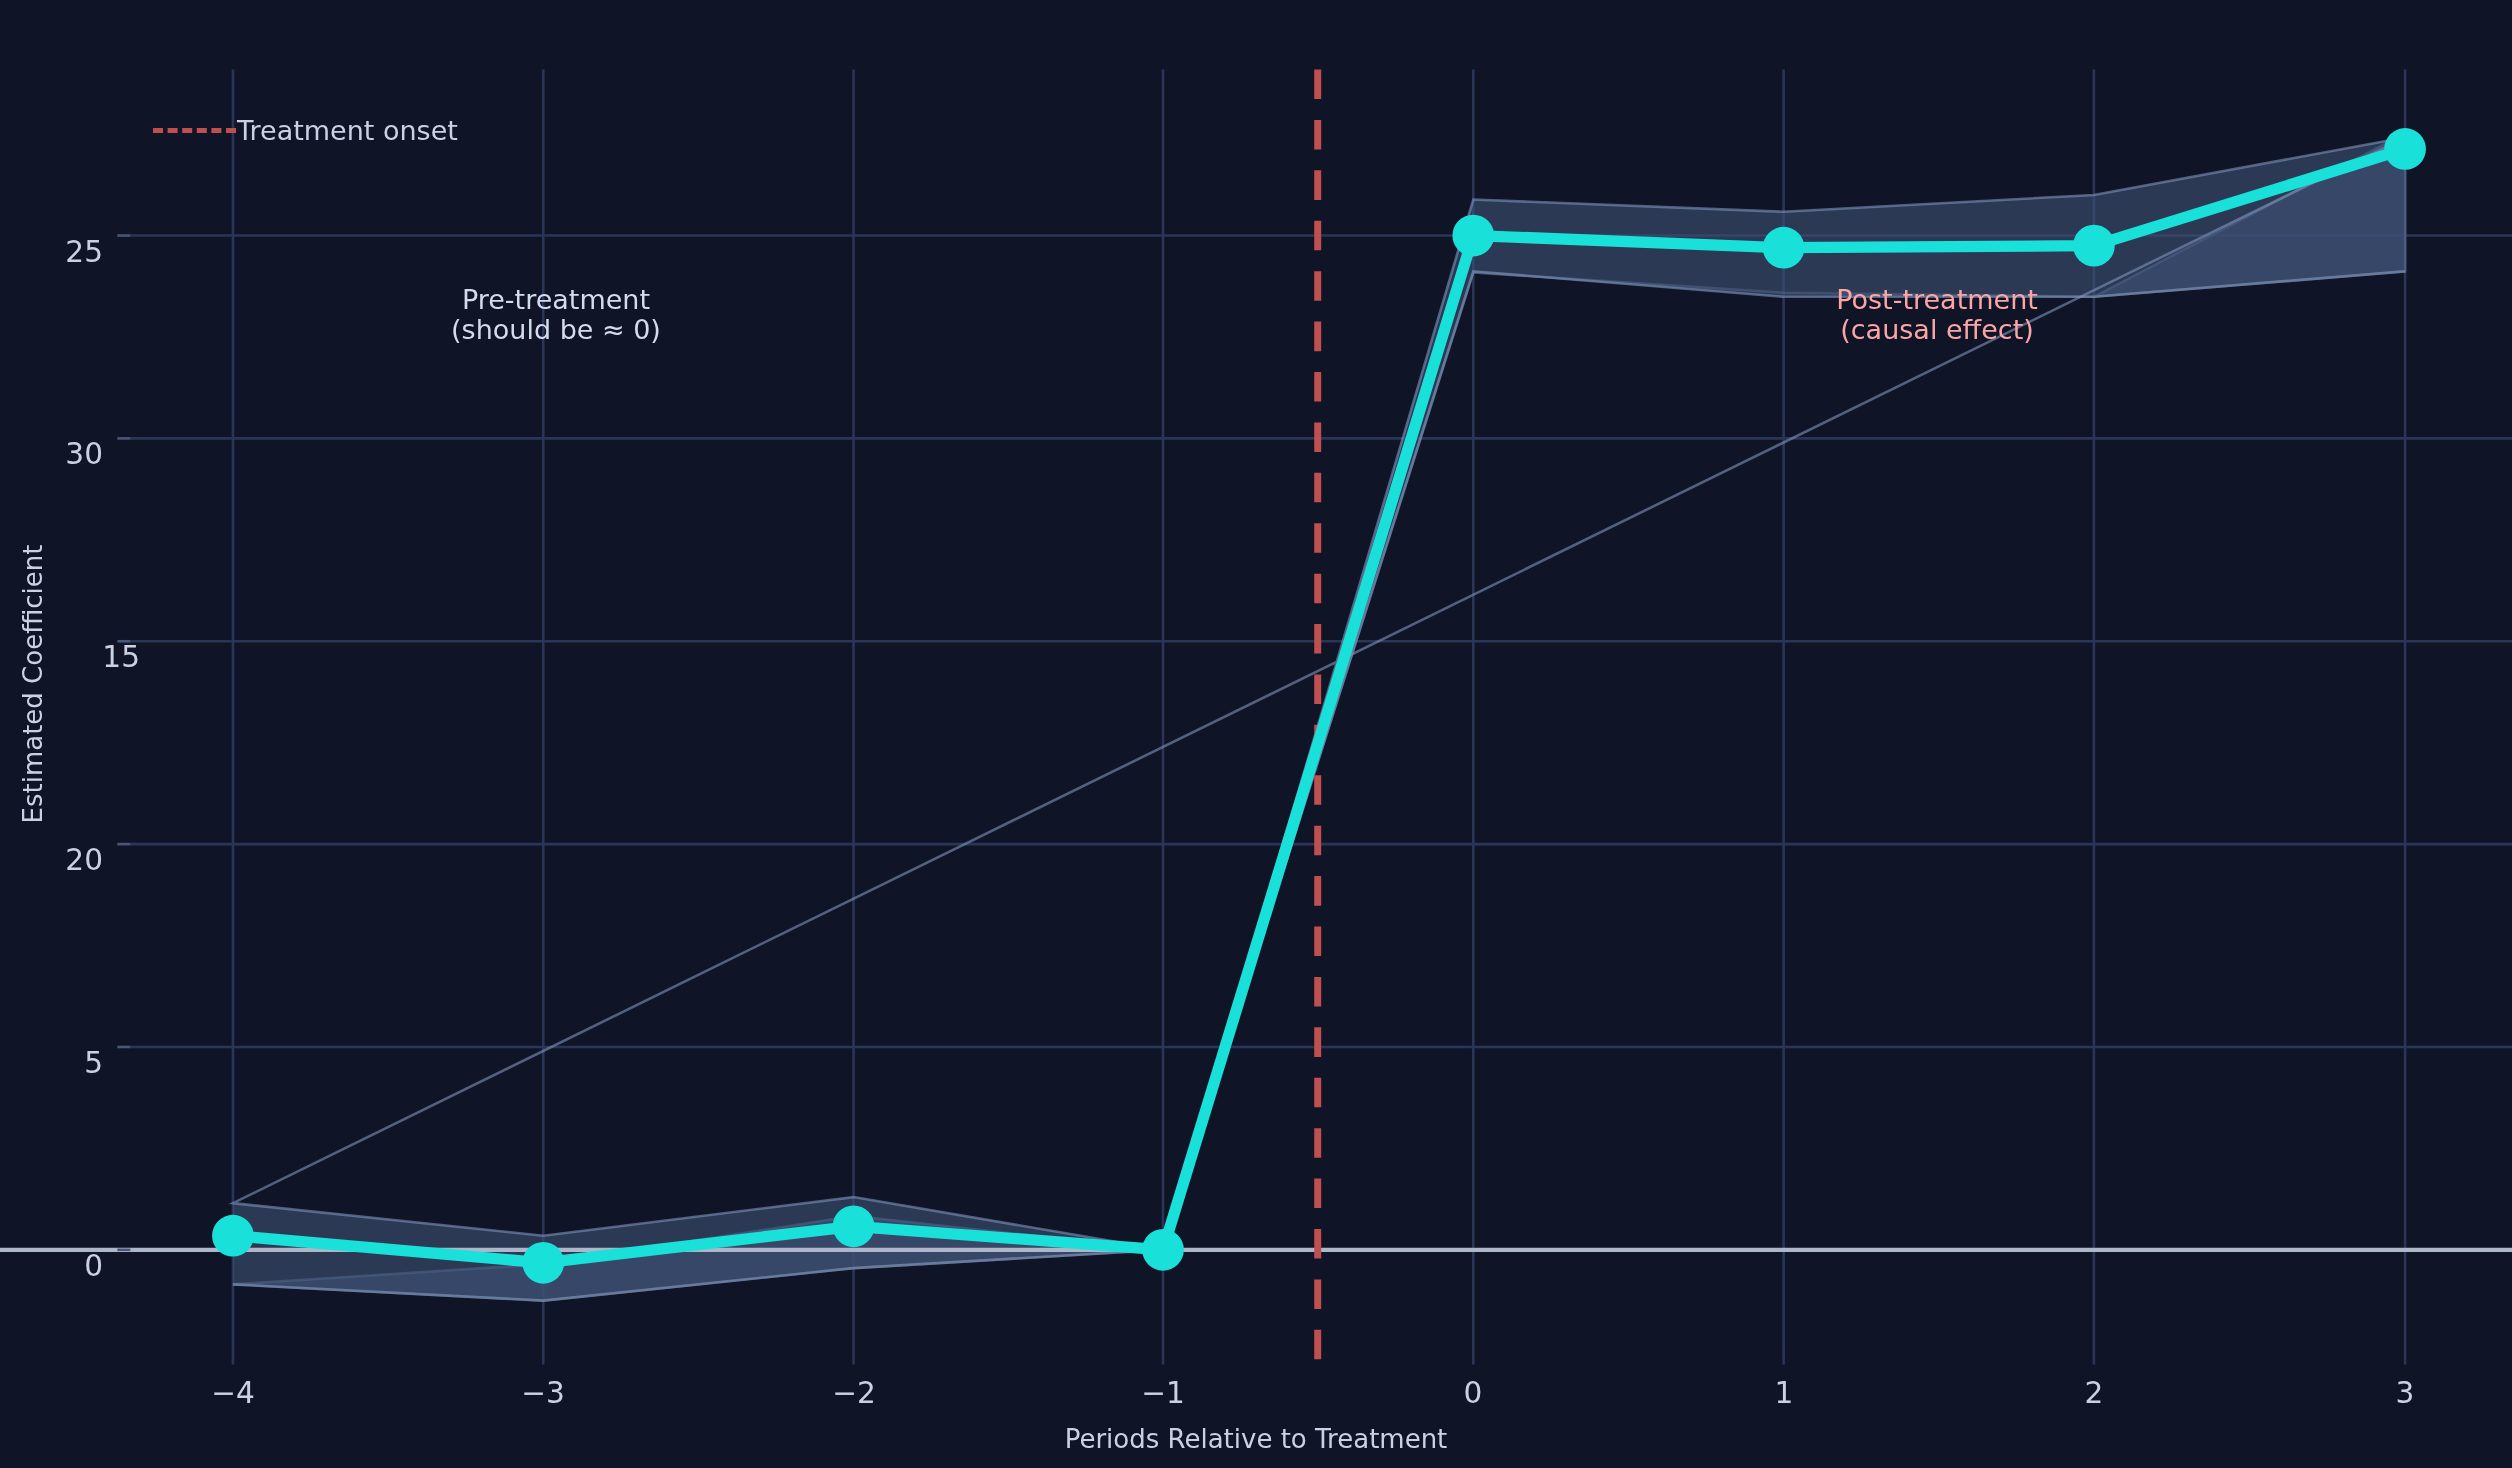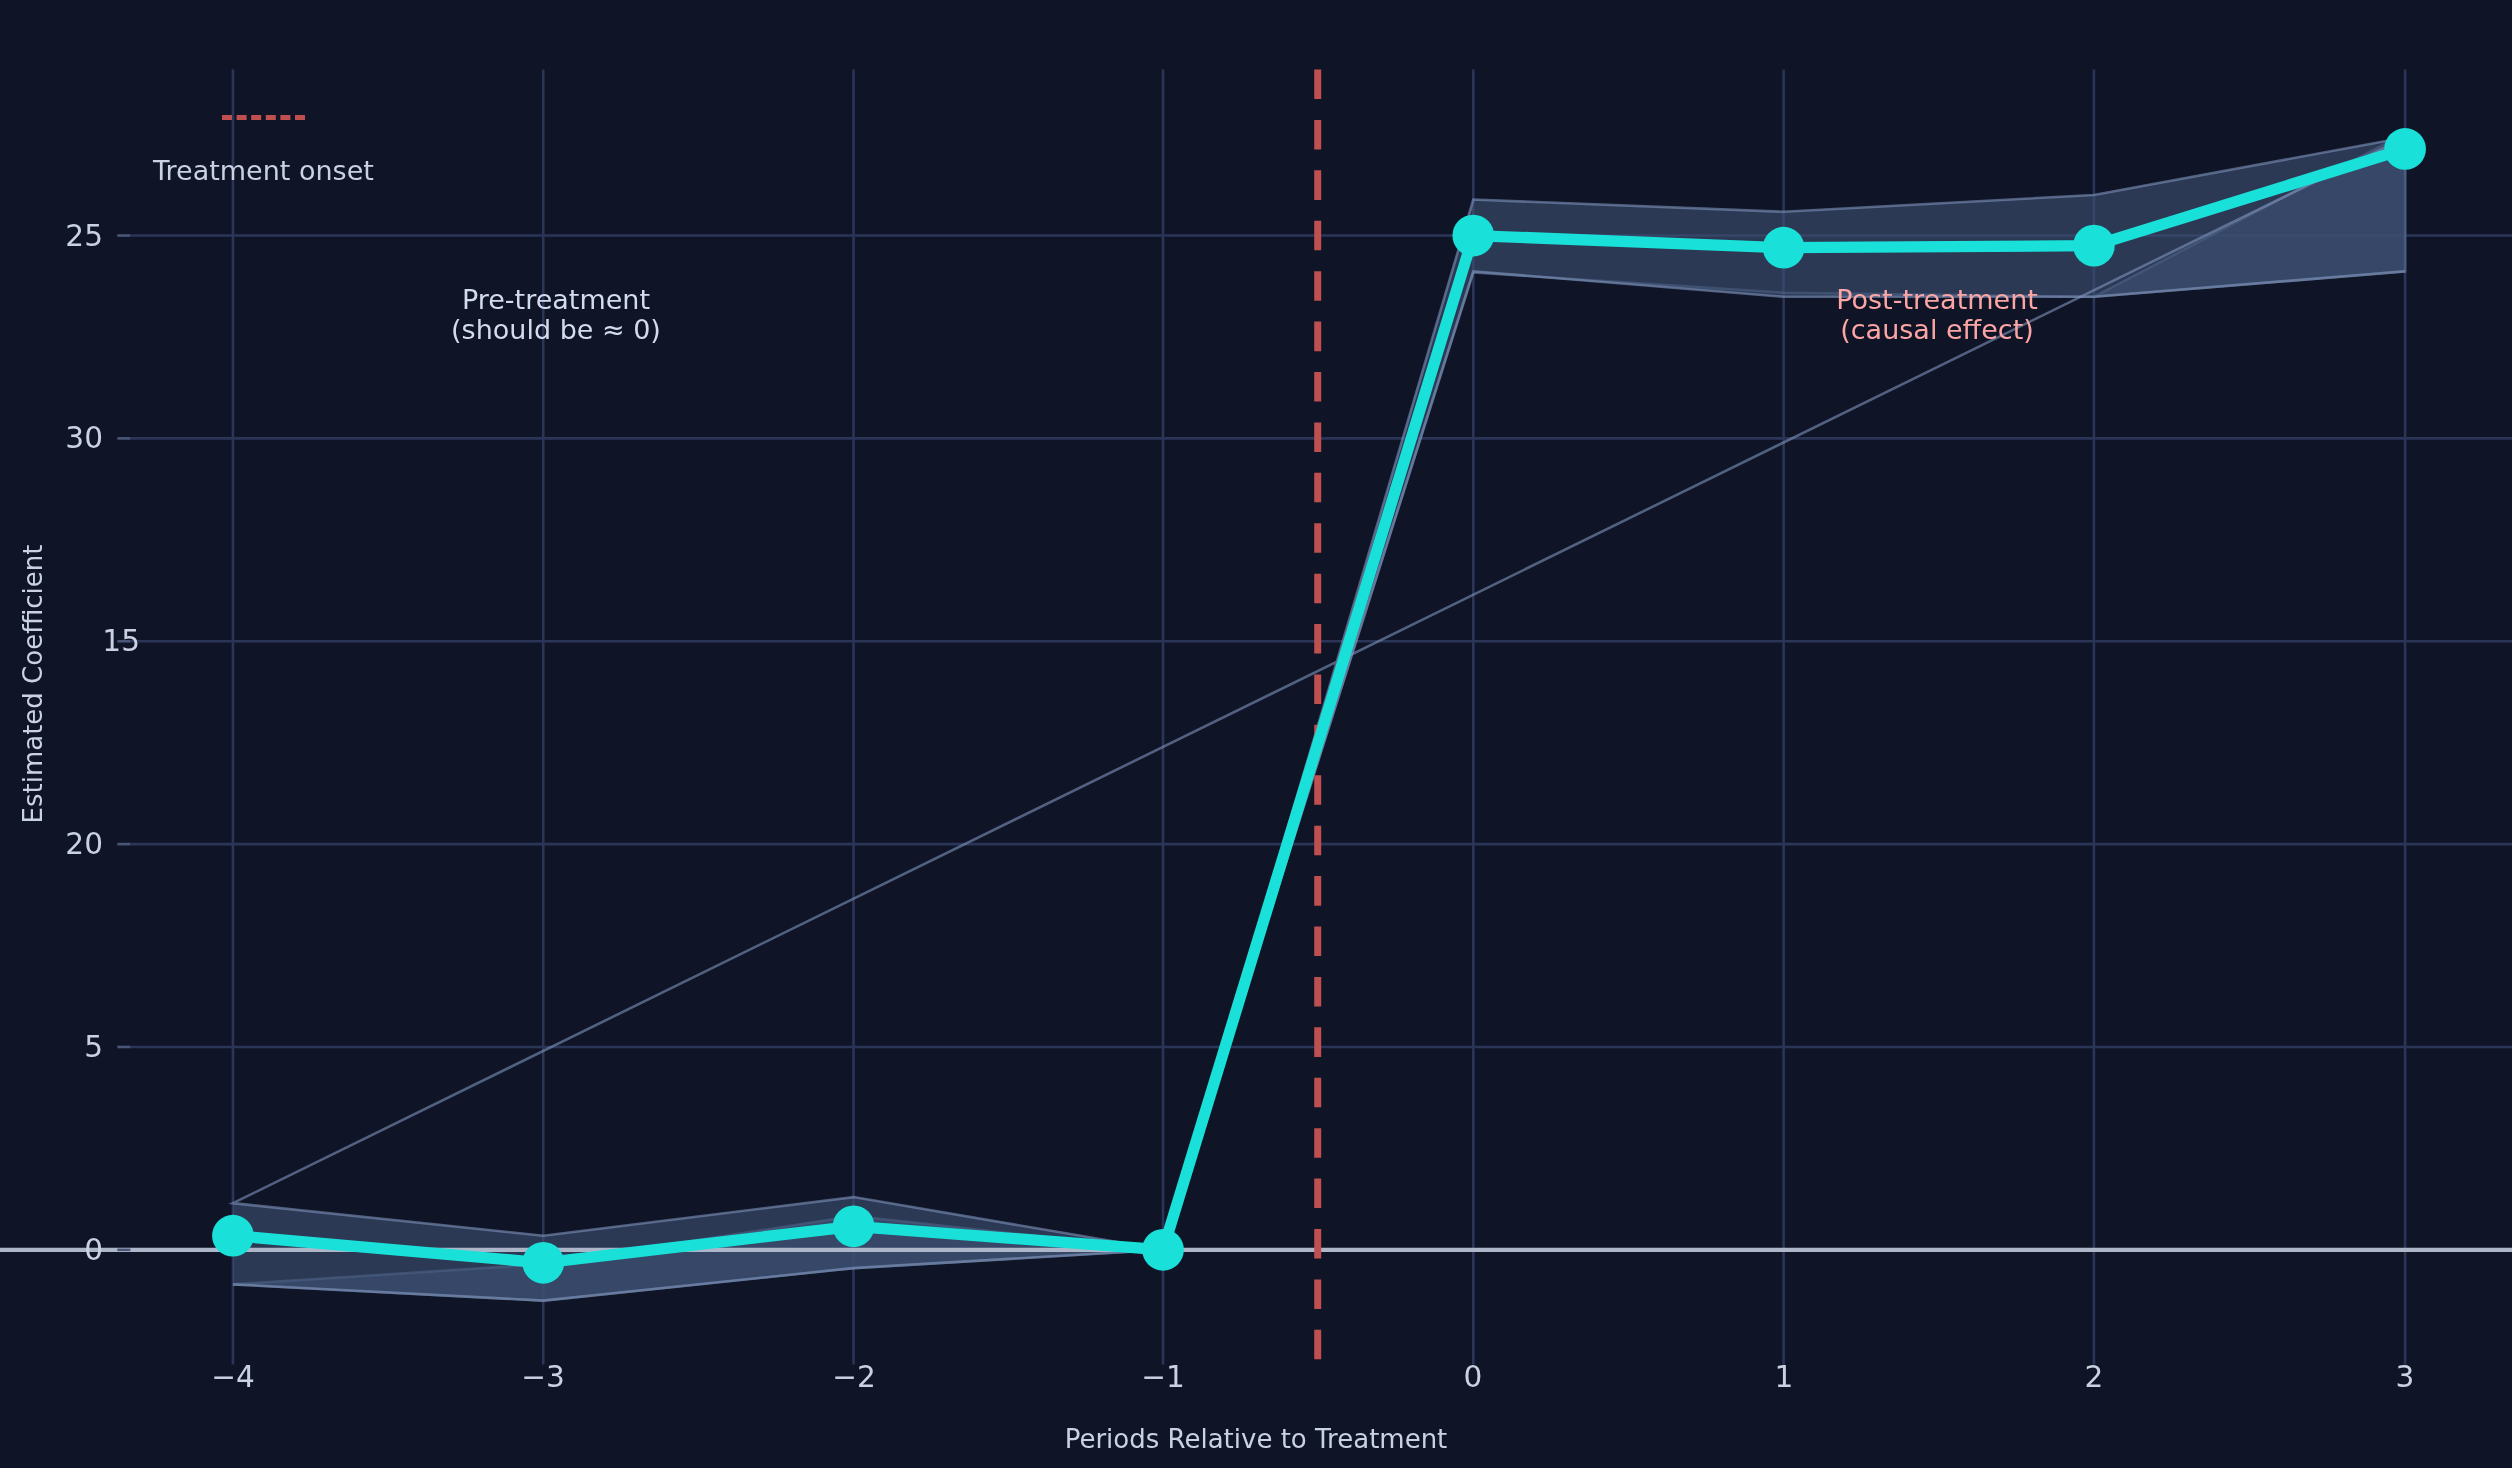--- a/index.html
+++ b/index.html
@@ -18,24 +18,24 @@
   .ylabel{
     position:absolute;
     left:-245px;top:669px;width:556px;text-align:center;
     transform:rotate(-90deg);transform-origin:center center;
     font-size:26px;color:#C9D2E3;
   }
   .xlabel{
     position:absolute;top:1424px;left:0;width:2512px;text-align:center;
     font-size:26px;color:#C9D2E3;
   }
-  .tick{position:absolute;font-size:29.6px;color:#C9D2E3;white-space:nowrap;}
+  .tick{position:absolute;font-size:29.6px;color:#C9D2E3;white-space:nowrap;margin-top:16px;}
   .ytick{text-align:right;transform:translateY(-50%);}
   .xtick{text-align:center;transform:translateX(-50%);}
-  .legend{position:absolute;left:153px;top:115px;display:flex;align-items:center;gap:35px;flex-direction:column;}
+  .legend{position:absolute;left:153px;top:115px;display:flex;align-items:center;gap:1px;}
   .legend-swatch{width:83px;height:0;border-top:5.2px dashed #C0504F;}
   .legend-text{font-size:27px;color:#C9D2E3;}
   .annot{position:absolute;font-size:27px;line-height:1.12;text-align:center;white-space:pre-line;}
   .annot-pre{color:#D3DCEC;left:556px;top:285px;transform:translateX(-50%);}
   .annot-post{color:#fca5a5;left:1937px;top:285px;transform:translateX(-50%);}
 </style>
 </head>
 <body>
 
 <div id="figure">

